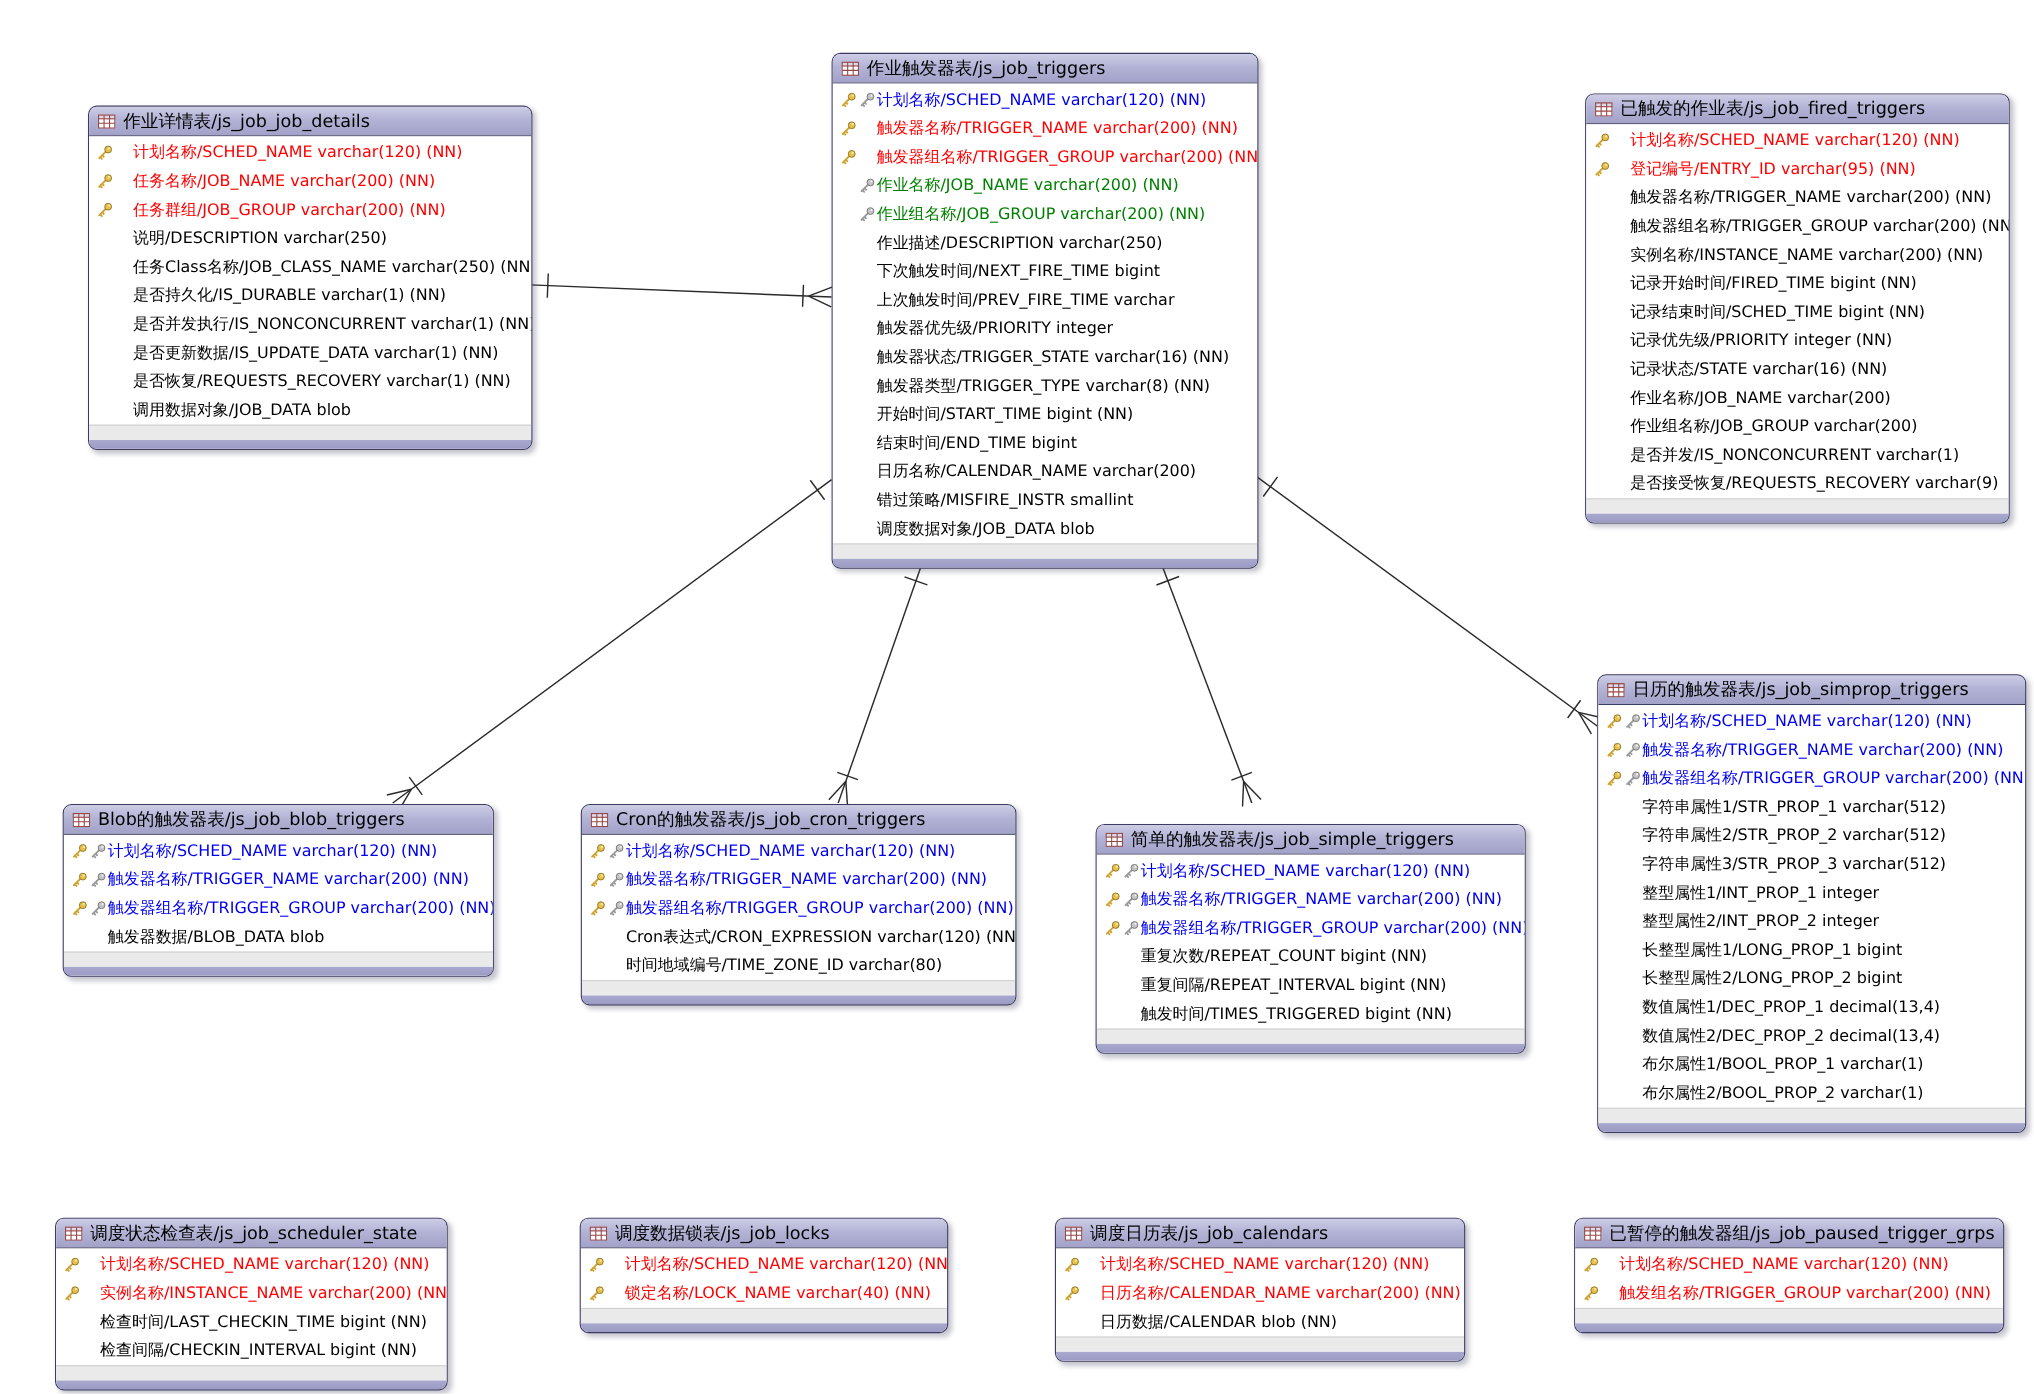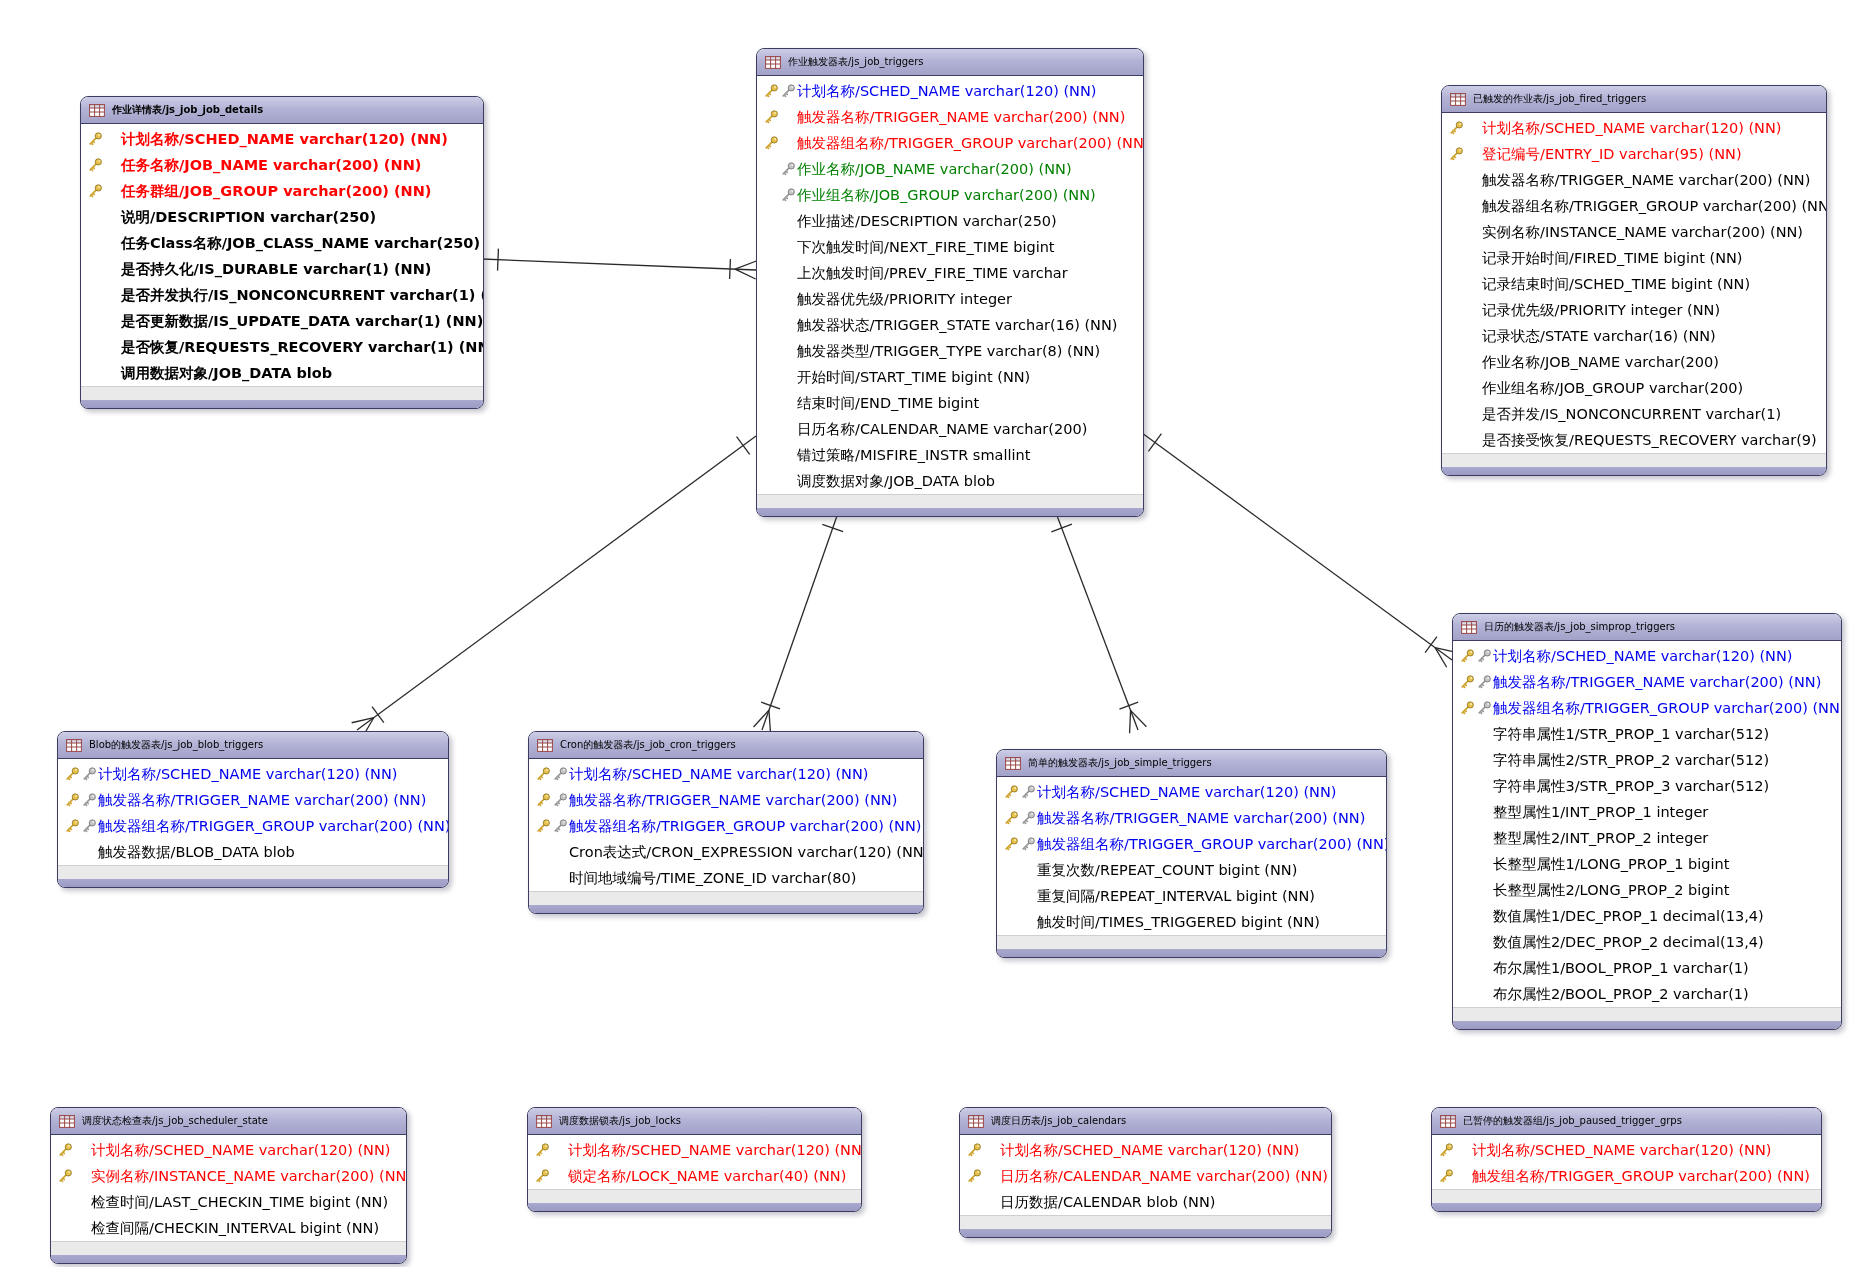--- a/index.html
+++ b/index.html
@@ -21,21 +21,21 @@
   }
   .ehead{
     height:27px;
     display:flex;align-items:center;
     padding:0 8px;
     background:linear-gradient(#cdcde6 0%,#b3b3d6 45%,#a2a2c9 100%);
     border-bottom:1px solid #3c3c62;
     box-sizing:border-box;
   }
   .ehead .ticon{display:inline-flex;margin-right:7px;flex:0 0 auto;}
-  .etitle{font-size:10px;color:#000;white-space:nowrap;}
+  .etitle{font-size:16px;color:#000;white-space:nowrap;}
   .erows{background:#fff;padding:2px 0 0 0;}
   .erow{height:26px;display:flex;align-items:center;white-space:nowrap;}
   .ks{width:40px;flex:0 0 40px;display:flex;align-items:center;padding-left:7px;box-sizing:border-box;}
   .kslot{width:17px;height:14px;display:inline-flex;align-items:center;}
   .ftext{font-size:14.5px;line-height:26px;}
   .c-red{color:#ff0000;}
   .c-blue{color:#0000ee;}
   .c-green{color:#008000;}
   .c-black{color:#000000;}
   .strip{height:13px;background:#eaeaea;border-top:1px solid #d0d0d0;}
@@ -75,21 +75,21 @@
         <line x1="1138.1638098431958" y1="702.1437050860084" x2="1119.4550014360893" y2="709.2133930555142" stroke="#2a2a2a" stroke-width="1.3"></line>
       </g>
       <g>
         <line x1="1142" y1="433" x2="1452" y2="660" stroke="#2a2a2a" stroke-width="1.3"></line>
         <line x1="1161.4078891987826" y1="433.57778616094004" x2="1148.4103032179967" y2="451.32779344747587" stroke="#2a2a2a" stroke-width="1.3"></line>
         <line x1="1435.0568112264884" y1="647.5932133819771" x2="1446.6828057351331" y2="667.2613666172192" stroke="#2a2a2a" stroke-width="1.3"></line>
         <line x1="1435.0568112264884" y1="647.5932133819771" x2="1457.3171942648669" y2="652.7386333827808" stroke="#2a2a2a" stroke-width="1.3"></line>
         <line x1="1436.9307122889968" y1="636.5710314379185" x2="1425.1147250337367" y2="652.7074016984056" stroke="#2a2a2a" stroke-width="1.3"></line>
       </g>
     </svg>
-<div class="entity" style="left: 80px; top: 96px; width: 402px; font-weight: bold;">
+<div class="entity" style="left: 80px; top: 96px; width: 402px;">
       <div class="ehead">
         <span class="ticon">
           <svg width="16" height="13" viewBox="0 0 16 13">
             <rect x="0.6" y="0.6" width="14.8" height="11.8" fill="#ffffff" stroke="#994848" stroke-width="1"></rect>
             <rect x="0.6" y="0.6" width="14.8" height="3.4" fill="#dadae8" stroke="#994848" stroke-width="1"></rect>
             <line x1="5.6" y1="0.6" x2="5.6" y2="12.4" stroke="#994848" stroke-width="1"></line>
             <line x1="10.6" y1="0.6" x2="10.6" y2="12.4" stroke="#994848" stroke-width="1"></line>
             <line x1="0.6" y1="8" x2="15.4" y2="8" stroke="#994848" stroke-width="1"></line>
           </svg>
         </span>

